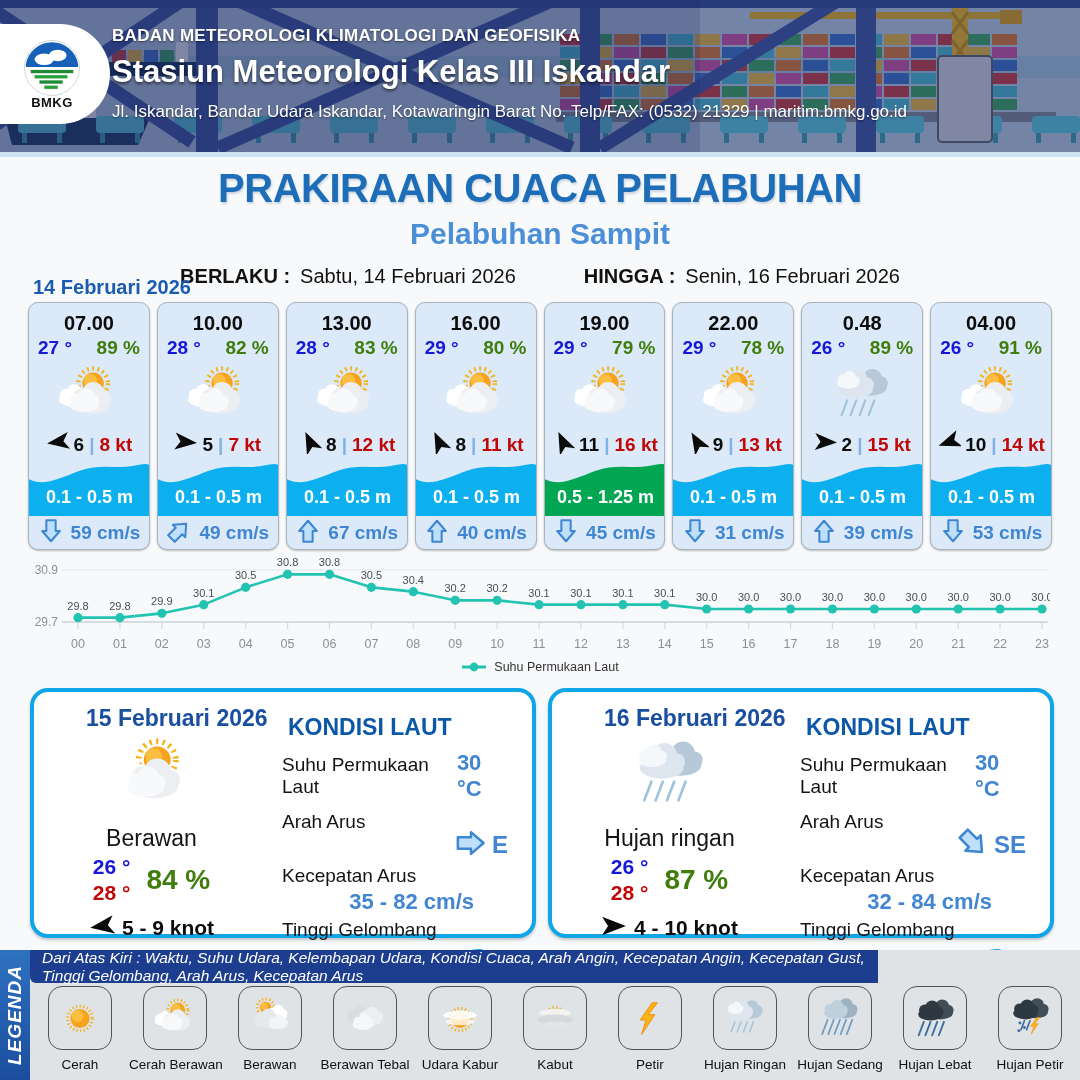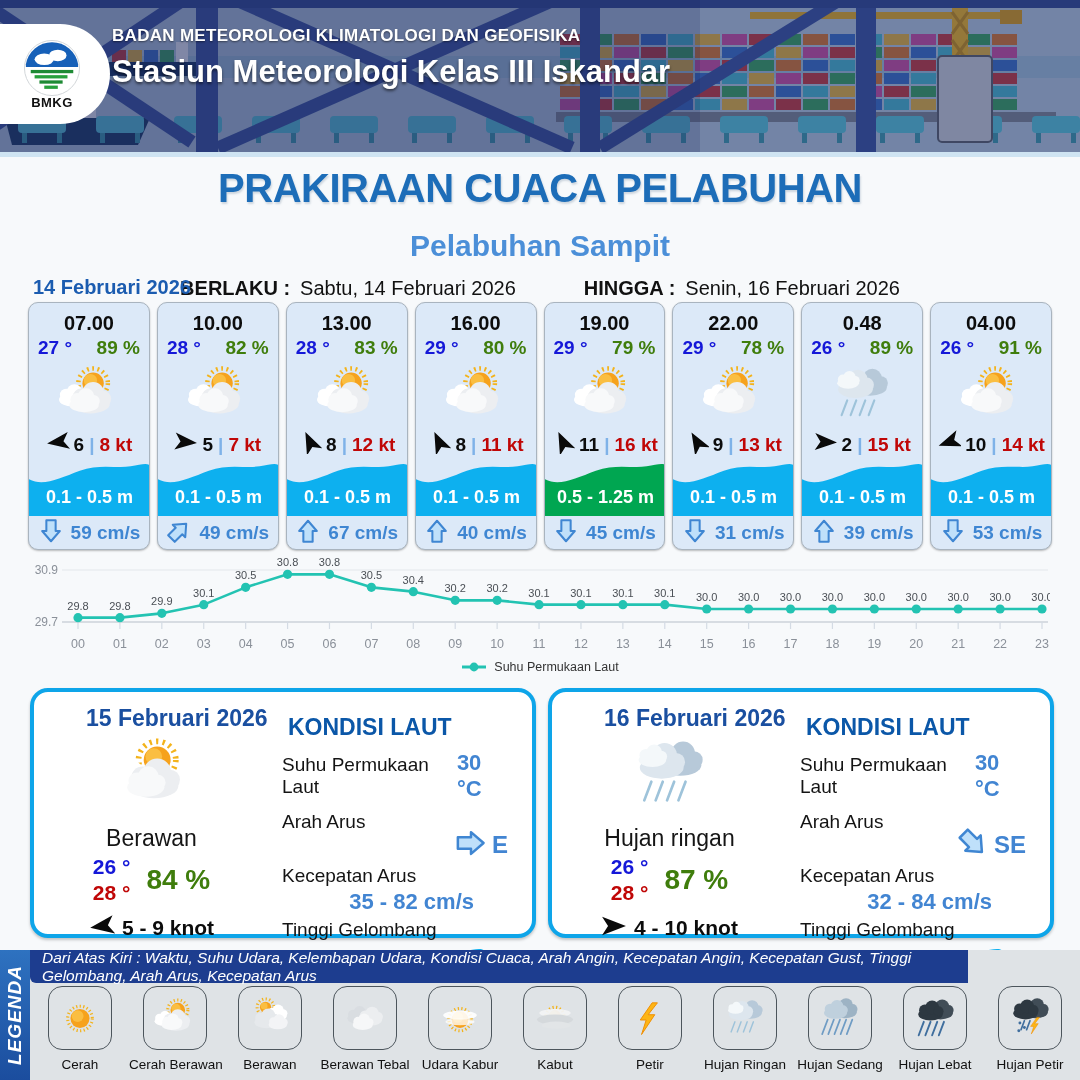--- a/index.html
+++ b/index.html
@@ -12,21 +12,21 @@
   .hdr-text{position:absolute;top:0;left:112px;color:#fff;z-index:3;}
   .hdr-agency{font-size:17px;font-weight:bold;margin-top:26px;letter-spacing:.3px;text-shadow:0 1px 2px rgba(0,0,0,.5);}
   .hdr-station{font-size:31px;font-weight:bold;margin-top:8px;text-shadow:0 2px 3px rgba(0,0,0,.55);}
   .hdr-address{font-size:17px;margin-top:12px;text-shadow:0 1px 2px rgba(0,0,0,.5);}
   .logo-badge{position:absolute;top:24px;left:-20px;width:130px;height:100px;background:#fff;border-radius:0 50px 50px 0;z-index:4;display:flex;flex-direction:column;align-items:center;justify-content:center;padding-left:14px;box-sizing:border-box;}
   .logo-badge .bmkg-txt{font-size:13px;font-weight:bold;color:#111;margin-top:-2px;letter-spacing:.5px;}
 
   
   .title-sec{position:absolute;top:160px;left:0;width:1080px;text-align:center;}
   .t-main{font-size:40px;font-weight:800;color:#1d6db8;letter-spacing:-.5px;margin:6px 0 0;text-shadow:1px 2px 2px rgba(130,150,170,.35);}
-  .t-sub{font-size:30px;font-weight:bold;color:#4b8fd8;margin:18px 0 0;}
+  .t-sub{font-size:30px;font-weight:bold;color:#4b8fd8;margin:6px 0 0;}
   .t-valid{font-size:20px;color:#111;margin-top:14px;display:flex;justify-content:center;gap:10px;}
   .t-valid .lbl{font-weight:bold;}
   .t-valid .gap{width:48px;}
   .day-label{position:absolute;top:276px;left:33px;font-size:20px;font-weight:bold;color:#1b5cb0;}
 
   
   .cards{position:absolute;top:302px;left:28px;width:1024px;display:flex;gap:7px;}
   .card{width:121px;height:246px;background:#dce9f8;border:1px solid #a9b4bf;border-radius:10px;overflow:hidden;box-shadow:0 1px 2px rgba(0,0,0,.25);display:flex;flex-direction:column;}
   .c-time{font-size:20px;font-weight:bold;color:#0c0c0c;text-align:center;margin-top:9px;}
   .c-th{display:flex;justify-content:space-between;padding:2px 9px 0 9px;font-size:19px;font-weight:bold;}
@@ -69,21 +69,21 @@
   .sea-val{font-size:22px;font-weight:bold;color:#4285d2;}
   .sea-dir{display:flex;align-items:center;gap:5px;margin-top:-6px;}
   .sea-dirv{font-size:24px;font-weight:bold;color:#4285d2;}
   .sea-speed{align-self:flex-end;margin:2px 34px 0 0;font-size:22px;font-weight:bold;color:#4285d2;}
   .sea-wavebox{align-self:flex-end;width:130px;height:54px;margin:6px 24px 0 0;}
 
   
   .legend{position:absolute;top:950px;left:0;width:1080px;height:130px;background:#dfe3e6;}
   .legend-band{position:absolute;top:0;left:0;width:30px;height:130px;background:linear-gradient(180deg,#2e72c0,#1b4d9e);display:flex;align-items:center;justify-content:center;}
   .legend-band span{writing-mode:vertical-rl;transform:rotate(180deg);color:#fff;font-size:19px;font-weight:bold;font-style:italic;letter-spacing:1px;}
-  .legend-head{position:absolute;top:0;left:30px;width:938px;height:33px;background:#1d3d8f;color:#fff;font-style:italic;font-size:15.5px;display:flex;align-items:center;padding-left:12px;box-sizing:border-box;border-radius:0 0 0 6px;}
+  .legend-head{position:absolute;top:0;left:30px;width:848px;height:33px;background:#1d3d8f;color:#fff;font-style:italic;font-size:15.5px;display:flex;align-items:center;padding-left:12px;box-sizing:border-box;border-radius:0 0 0 6px;}
   .legend-items{position:absolute;top:36px;left:34px;width:1042px;display:flex;justify-content:space-between;}
   .legend-item{width:92px;text-align:center;}
   .legend-box{width:62px;height:62px;border:1.6px solid #4c555c;border-radius:14px;margin:0 auto;display:flex;align-items:center;justify-content:center;}
   .legend-lbl{font-size:13.5px;color:#111;margin-top:7px;white-space:nowrap;}
 </style>
 </head>
 <body>
 
 <div class="page">
 
@@ -294,20 +294,21 @@
         <rect x="-22" y="2" width="44" height="3.4" fill="#1e8a34"></rect>
         <rect x="-18" y="7.4" width="34" height="3.4" fill="#27a03c"></rect>
         <rect x="-13" y="12.8" width="24" height="3.4" fill="#1e8a34"></rect>
         <rect x="-8" y="18.2" width="14" height="3.4" fill="#27a03c"></rect>
       </svg>
       <div class="bmkg-txt">BMKG</div>
     </div>
     <div class="hdr-text">
       <div class="hdr-agency">BADAN METEOROLOGI KLIMATOLOGI DAN GEOFISIKA</div>
       <div class="hdr-station">Stasiun Meteorologi Kelas III Iskandar</div>
+      <div class="hdr-address">Jl. Iskandar, Bandar Udara Iskandar, Kotawaringin Barat No. Telp/FAX: (0532) 21329 | maritim.bmkg.go.id</div>
     </div>
   </div>
 
   <div class="title-sec">
     <div class="t-main">PRAKIRAAN CUACA PELABUHAN</div>
     <div class="t-sub">Pelabuhan Sampit</div>
     <div class="t-valid">
       <span class="lbl">BERLAKU :</span>
       <span>Sabtu, 14 Februari 2026</span>
       <span class="gap"></span>

